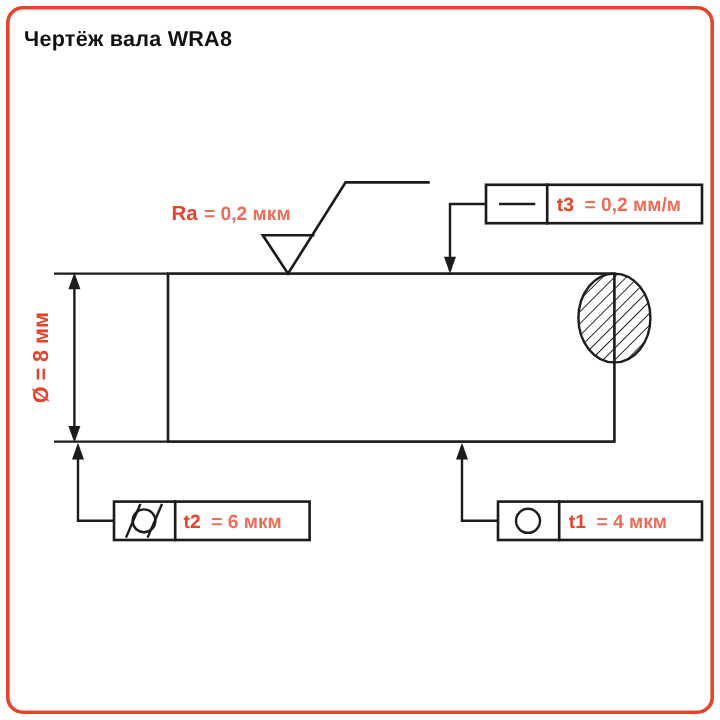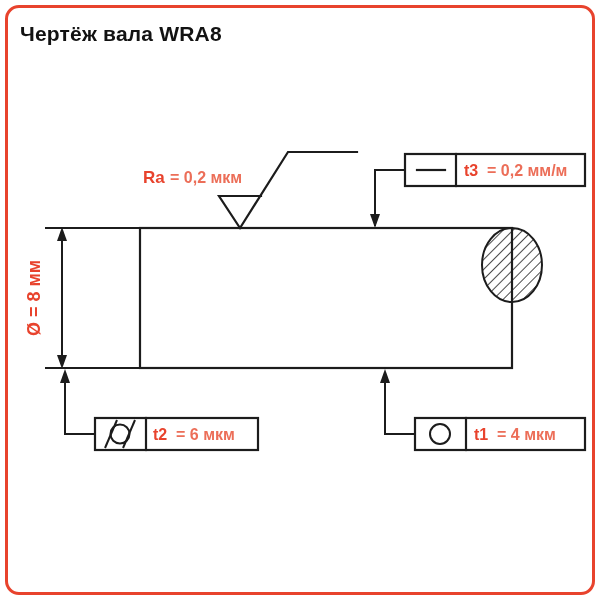--- a/index.html
+++ b/index.html
@@ -1,20 +1,20 @@
 <!DOCTYPE html>
 <html><head>
 <meta charset="utf-8">
 <style>
   html,body{margin:0;padding:0;background:#ffffff;}
   body{width:600px;height:600px;position:relative;overflow:hidden;
        font-family:"Liberation Sans", sans-serif;}
   .page-border{position:absolute;inset:5px;border:3px solid #e8432d;
        border-radius:14px;pointer-events:none;}
-  .title{position:absolute;left:20px;top:22px;font-size:21px;font-weight:800;
+  .title{position:absolute;left:20px;top:22px;font-size:18px;font-weight:800;
        color:#121212;letter-spacing:.2px;}
   svg{position:absolute;left:0;top:0;}
   .ln{stroke:#1c1c1c;stroke-width:2.2;fill:none;stroke-linecap:square;}
   .thin{stroke:#1c1c1c;stroke-width:2;fill:none;}
   .arrow{fill:#1c1c1c;stroke:none;}
   .frame{fill:#ffffff;stroke:#1c1c1c;stroke-width:2.2;}
   .lbl{font-family:"Liberation Sans", sans-serif;font-weight:700;
        font-size:16px;fill:#e8432d;}
   .val{font-family:"Liberation Sans", sans-serif;font-weight:600;
        font-size:16px;fill:#ec6e58;}

